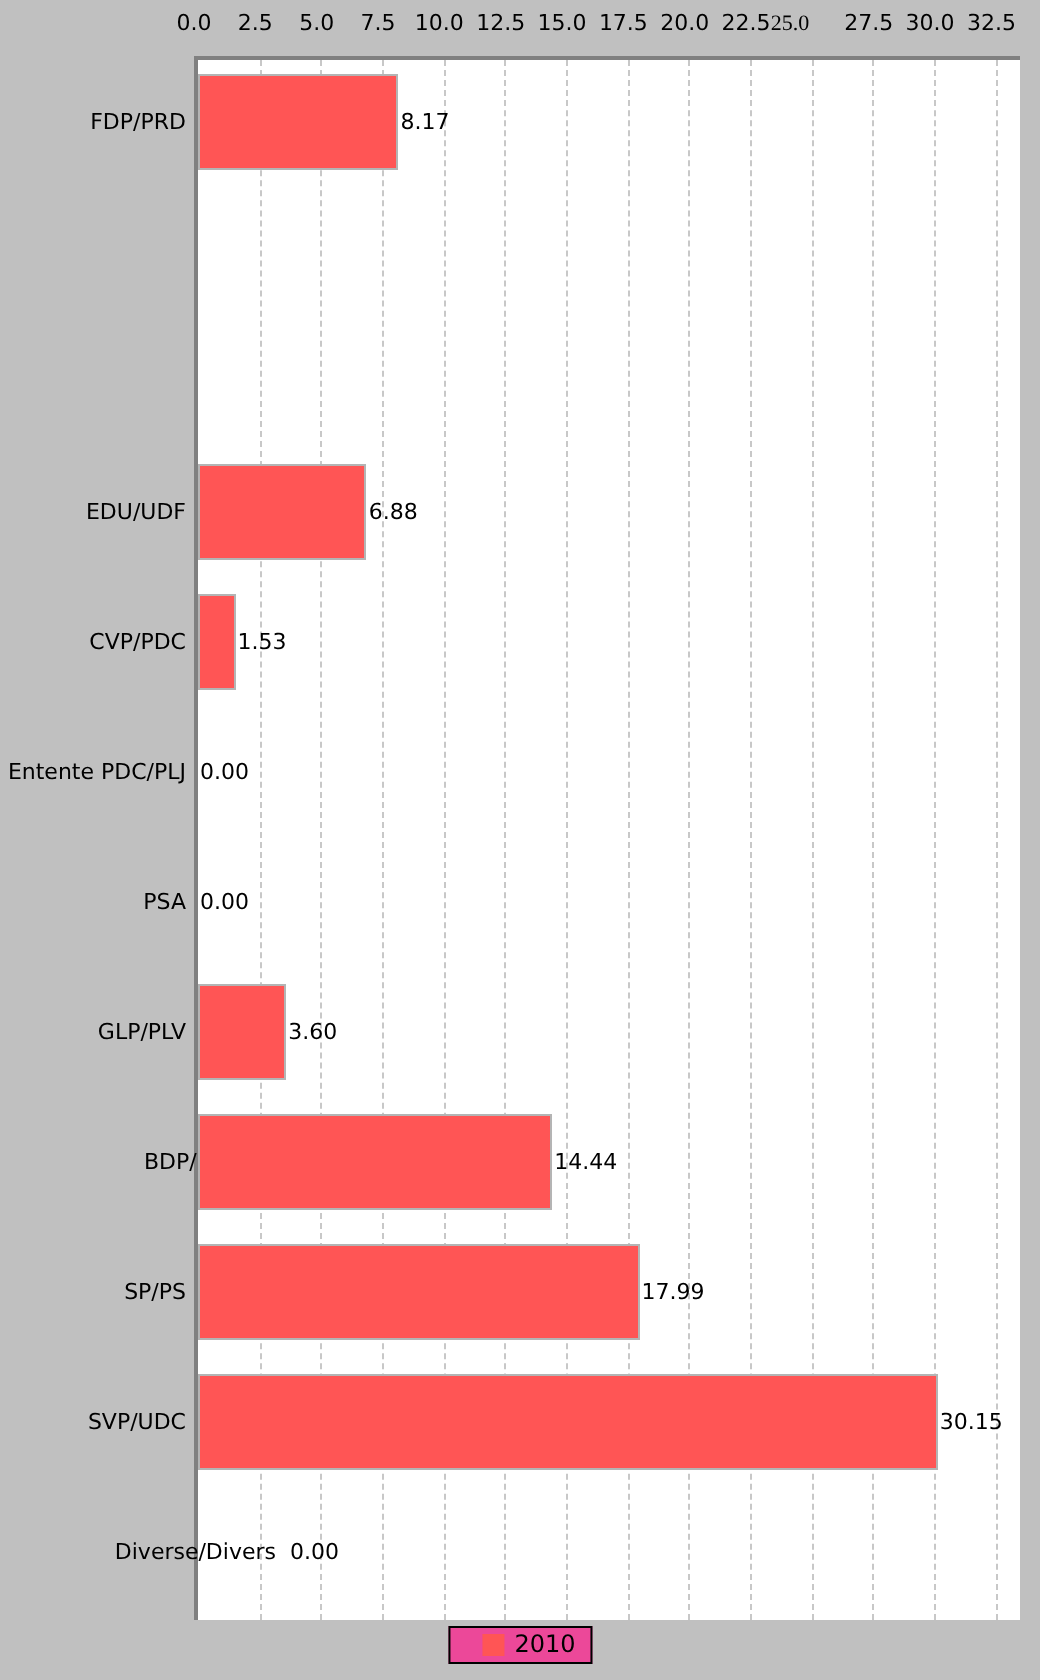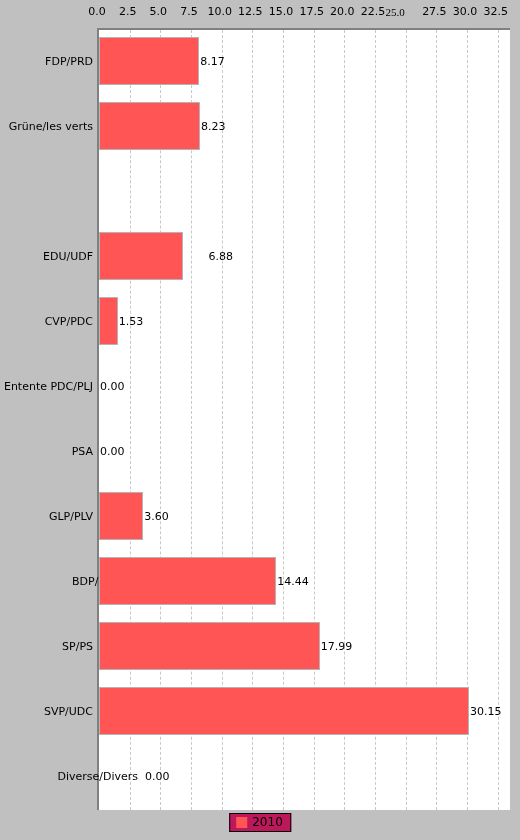--- a/index.html
+++ b/index.html
@@ -107,23 +107,23 @@
     white-space: nowrap;
     line-height: 13px;
   }
 
   
   .legend {
     position: absolute;
     left: 50%;
     transform: translateX(-50%);
     bottom: 8px;
-    background: #be185d;
+    background: #ec4899;
     border: 1px solid #000000;
-    padding: 2px 7px 3px 6px;
+    padding: 2px 7px 3px 16px;
     display: flex;
     align-items: center;
     gap: 5px;
     line-height: 1;
   }
   .legend-swatch {
     width: 11px;
     height: 11px;
     background: #ff5555;
     display: inline-block;
@@ -173,29 +173,24 @@
         <div class="gridline" style="left: 398.731px;"></div>
       </div>
   </div>
 
   <div class="rows-layer">
       <div class="row" style="top: 0px; height: 65px;">
         <div class="cat-label">FDP/PRD</div>
         <div class="bar" style="width: 100.235px; height: 48px; background: rgb(255, 85, 85);"></div>
         <div class="bar-value" style="left: 200.235px;">8.17</div>
       </div>
-      <div class="row" style="top: 65px; height: 65px;">
-        <div class="cat-label">Grüne/les verts</div>
-        <div class="bar" style="width: 100.971px; height: 48px; background: rgb(255, 85, 85);"></div>
-        <div class="bar-value" style="left: 200.971px;">8.23</div>
-      </div>
       <div class="row" style="top: 195px; height: 65px;">
         <div class="cat-label">EDU/UDF</div>
         <div class="bar" style="width: 84.4084px; height: 48px; background: rgb(255, 85, 85);"></div>
-        <div class="bar-value" style="left: 184.408px; margin-left: 24px;">6.88</div>
+        <div class="bar-value" style="left: 184.408px;">6.88</div>
       </div>
       <div class="row" style="top: 260px; height: 65px;">
         <div class="cat-label">CVP/PDC</div>
         <div class="bar" style="width: 18.771px; height: 48px; background: rgb(255, 85, 85);"></div>
         <div class="bar-value" style="left: 118.771px;">1.53</div>
       </div>
       <div class="row" style="top: 325px; height: 65px;">
         <div class="cat-label">Entente PDC/PLJ</div>
         <div class="bar bar-zero" style="width: 0px; height: 48px;"></div>
         <div class="bar-value" style="left: 100px;">0.00</div>

